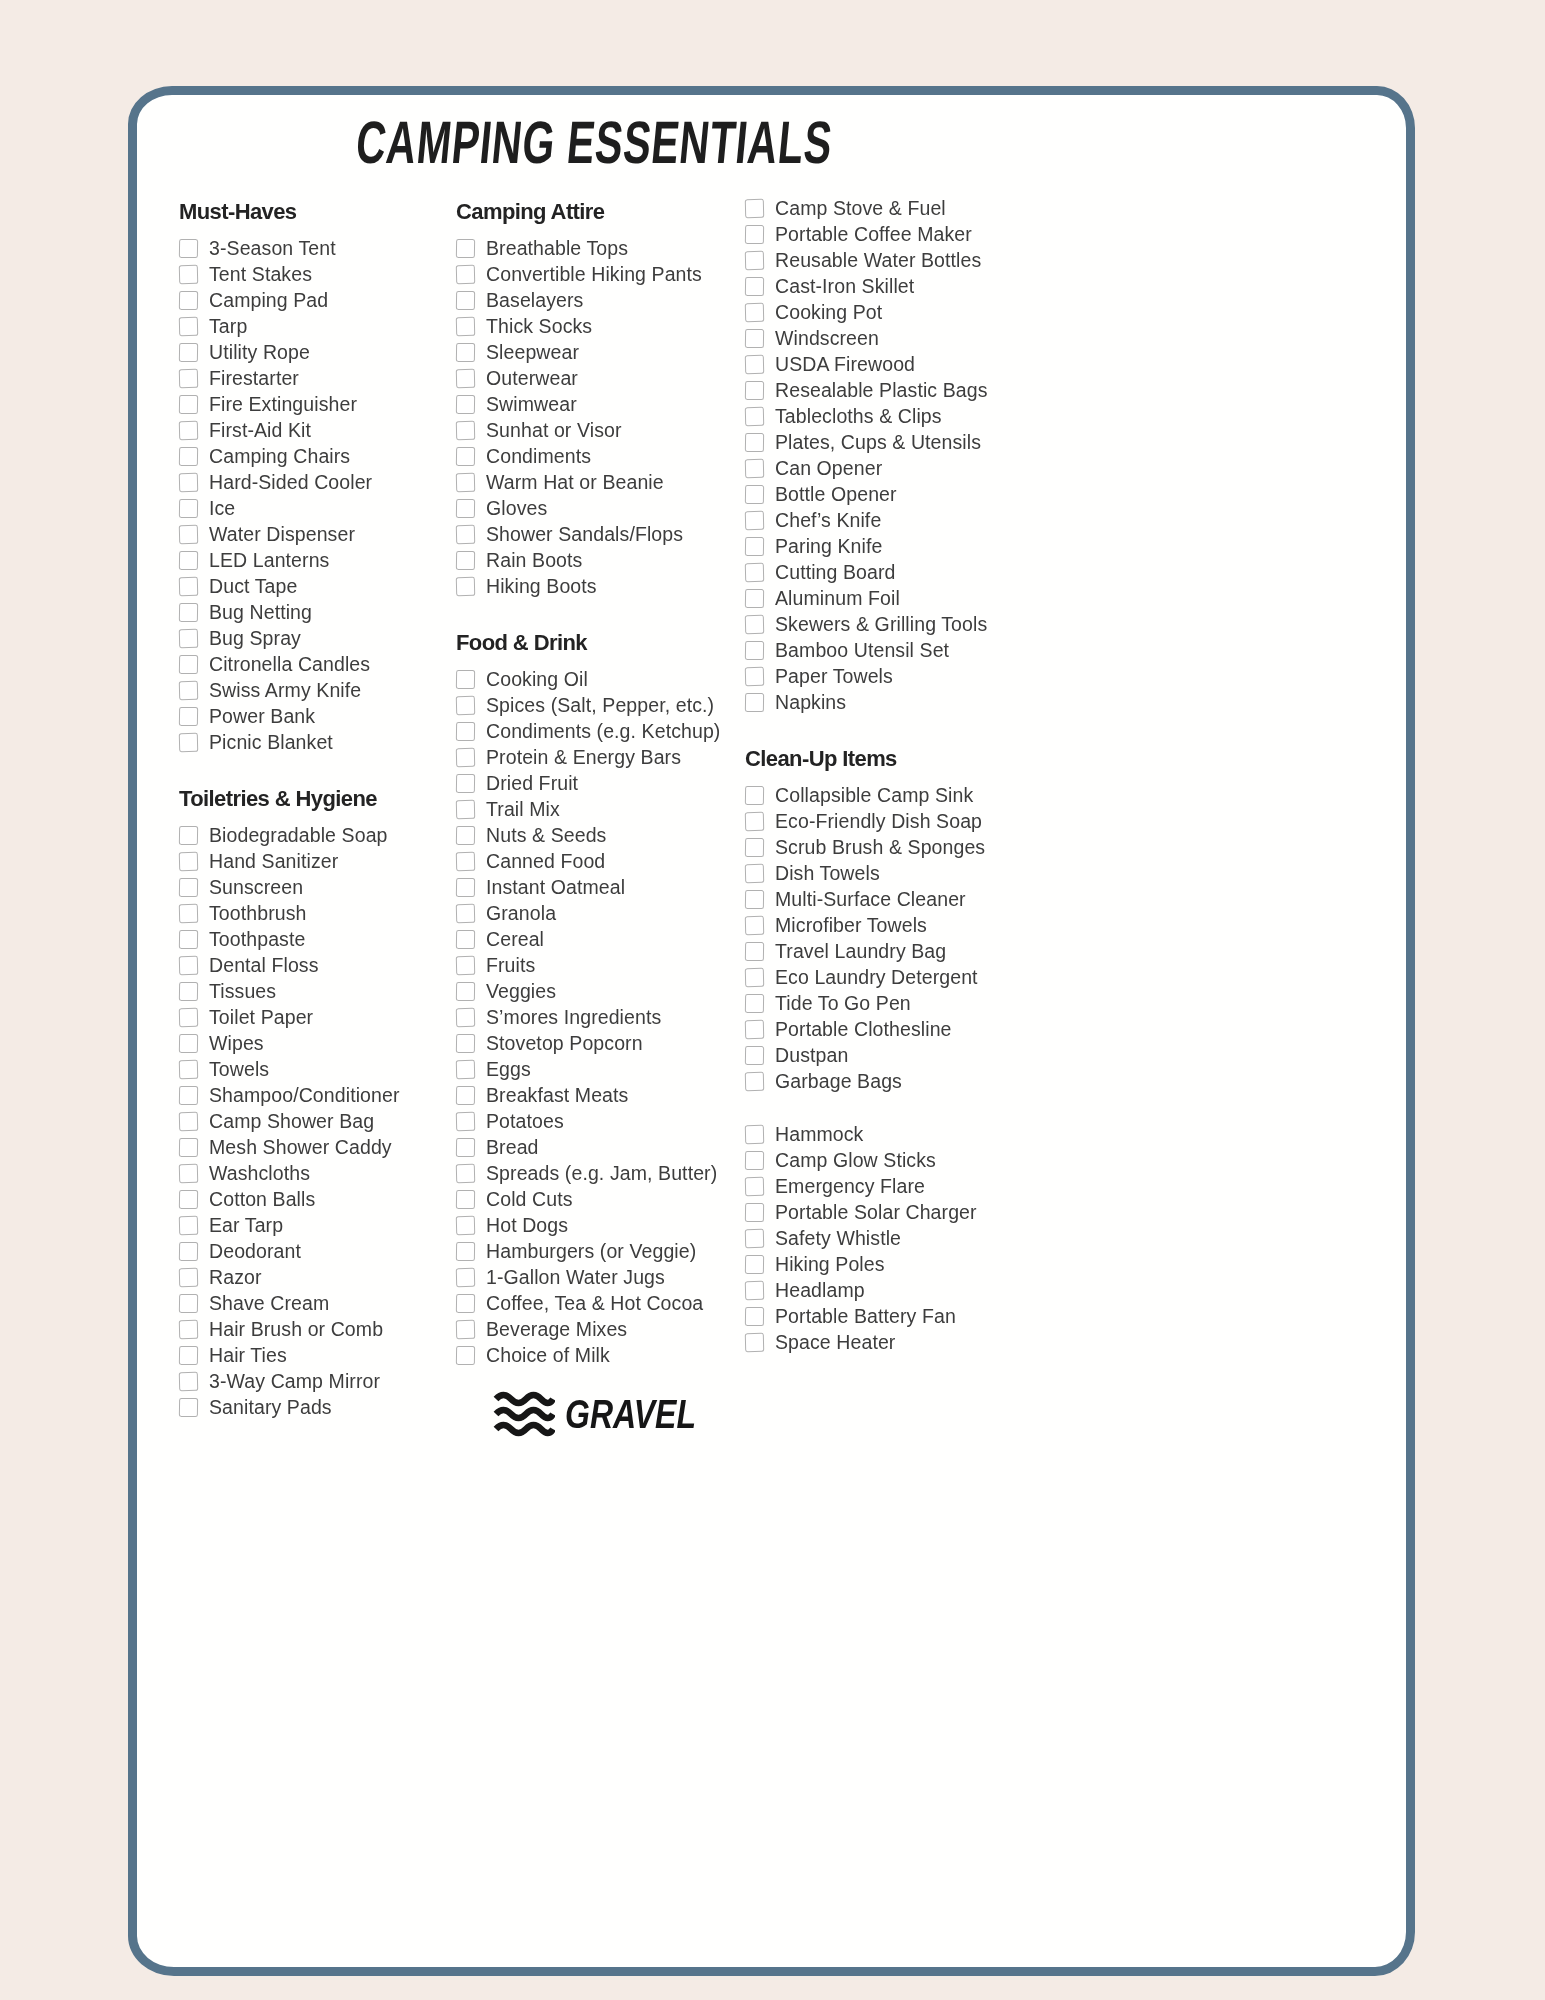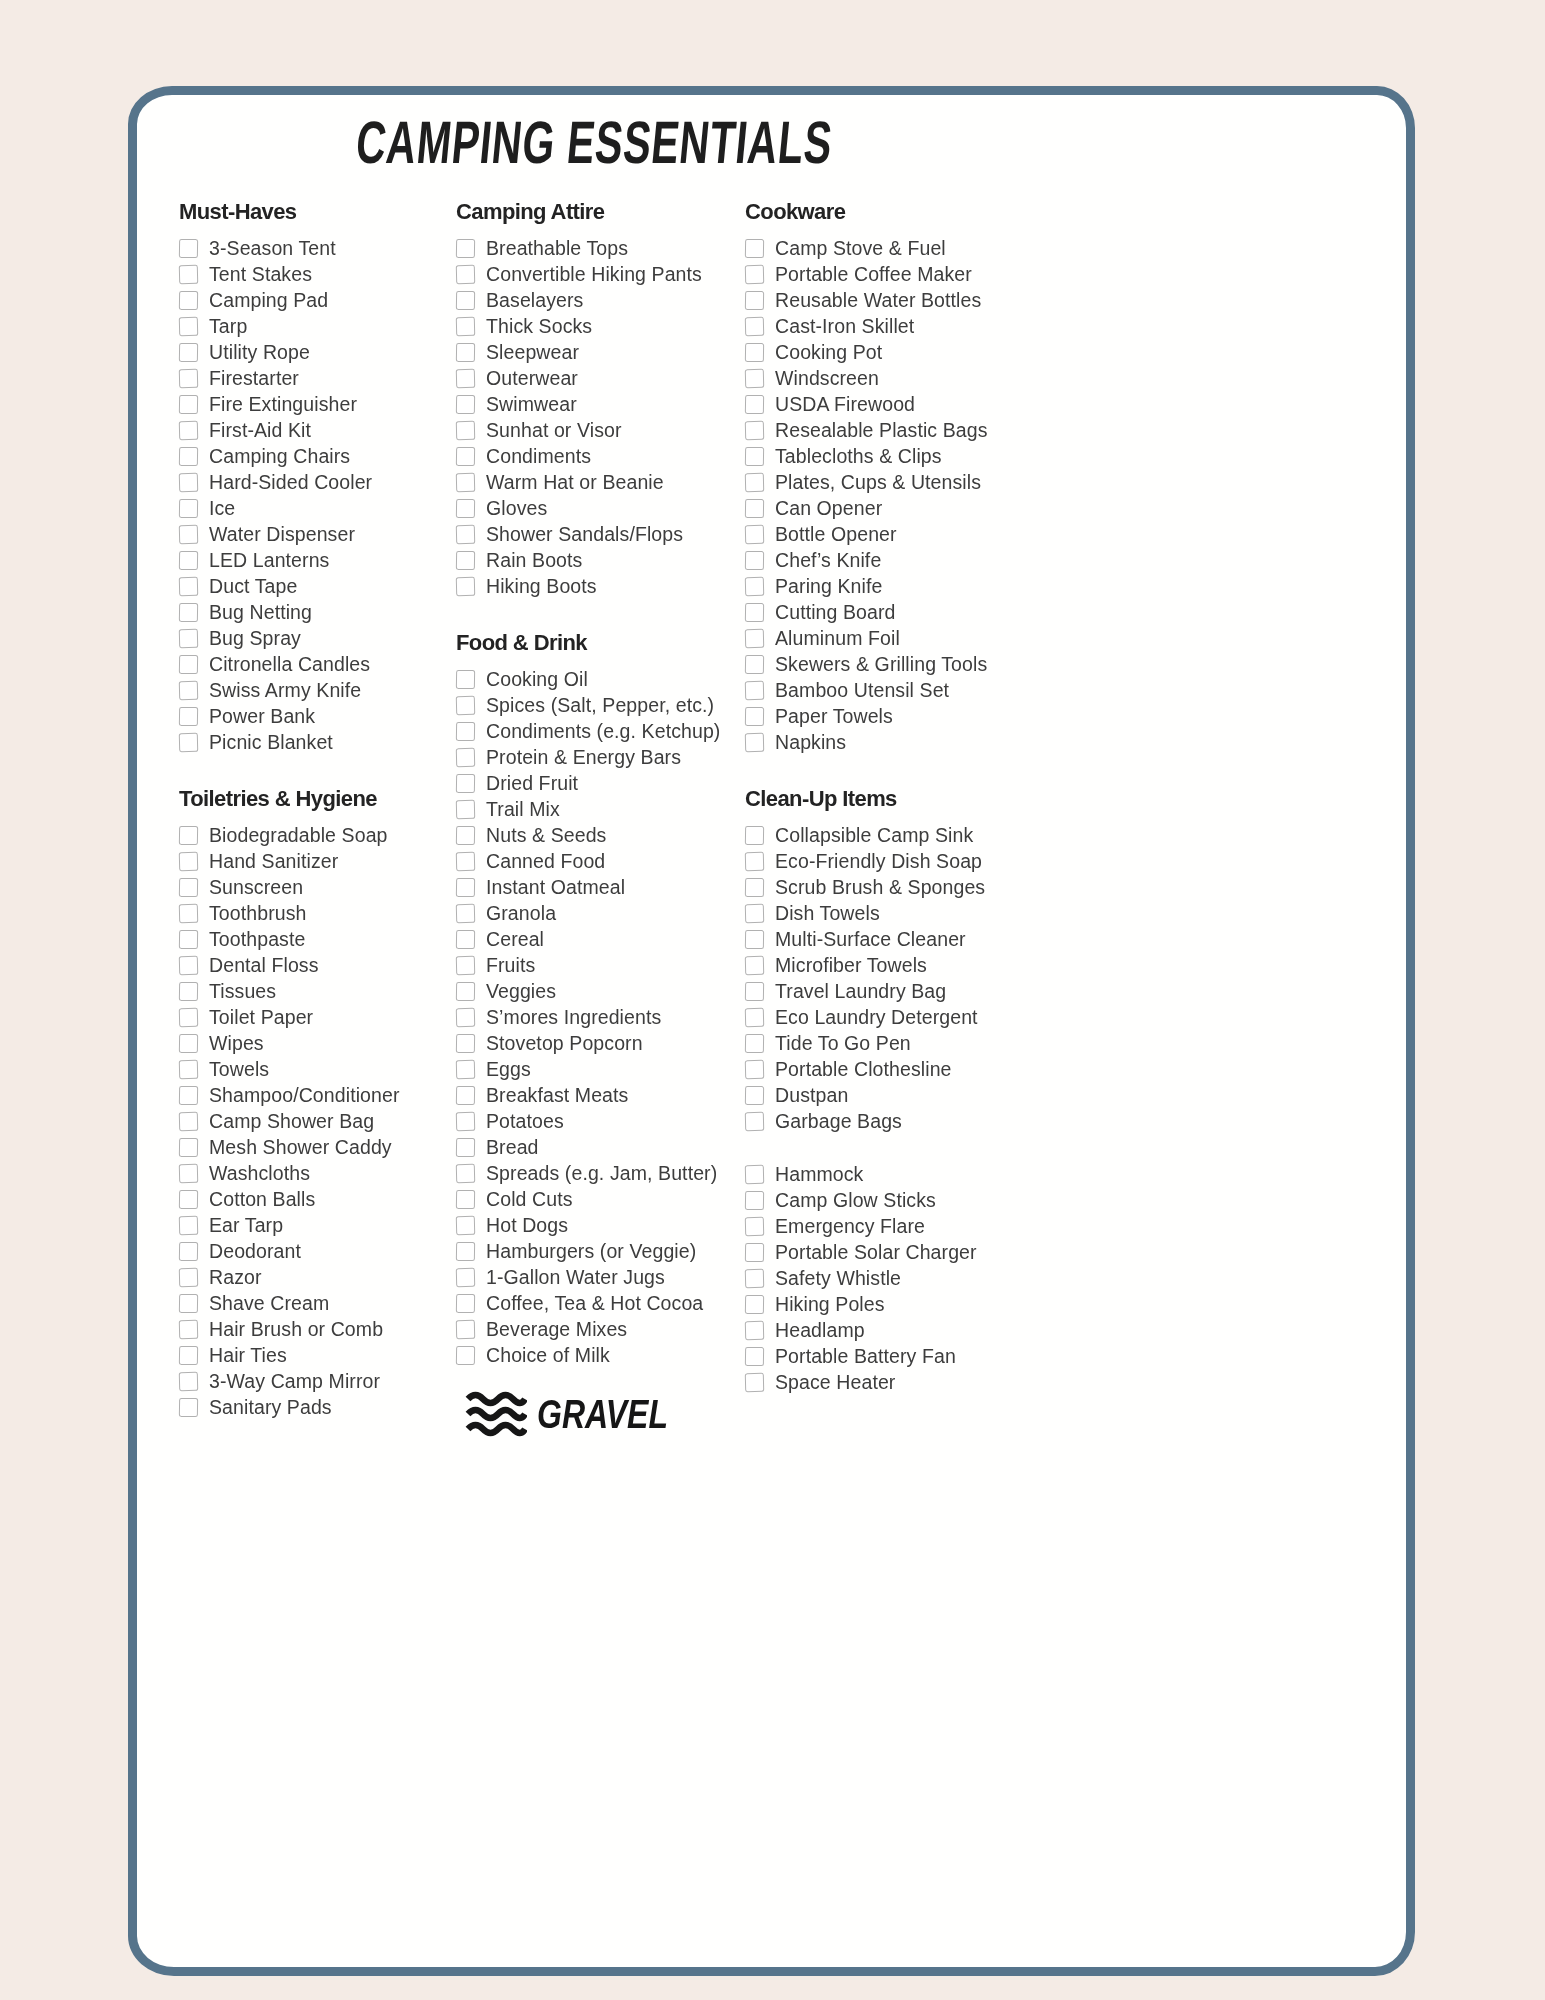--- a/index.html
+++ b/index.html
@@ -75,21 +75,21 @@
   }
   .item:nth-child(odd) .checkbox{transform:rotate(-1.4deg);}
   .item:nth-child(even) .checkbox{transform:rotate(1deg);}
   .label{
     font-size:19.5px;
     color:#3d3d3d;
     letter-spacing:0.1px;
     white-space:nowrap;
   }
   .logo{
-    position:absolute;left:328px;top:1294px;
+    position:absolute;left:356px;top:1294px;
     display:flex;align-items:center;gap:10px;
   }
   .logo svg{display:block;}
   .logo-text{
     display:inline-block;
     font-size:40px;
     font-weight:800;
     font-style:italic;
     color:#161616;
     letter-spacing:0px;
@@ -457,21 +457,20 @@
               <span class="label">Beverage Mixes</span>
             </div>
             <div class="item">
               <span class="checkbox"></span>
               <span class="label">Choice of Milk</span>
             </div>
           </div>
         </div>
       <div class="col col3">
           <div class="section">
-            <h2 class="section-title">Cookware</h2>
             <div class="item">
               <span class="checkbox"></span>
               <span class="label">Camp Stove &amp; Fuel</span>
             </div>
             <div class="item">
               <span class="checkbox"></span>
               <span class="label">Portable Coffee Maker</span>
             </div>
             <div class="item">
               <span class="checkbox"></span>

